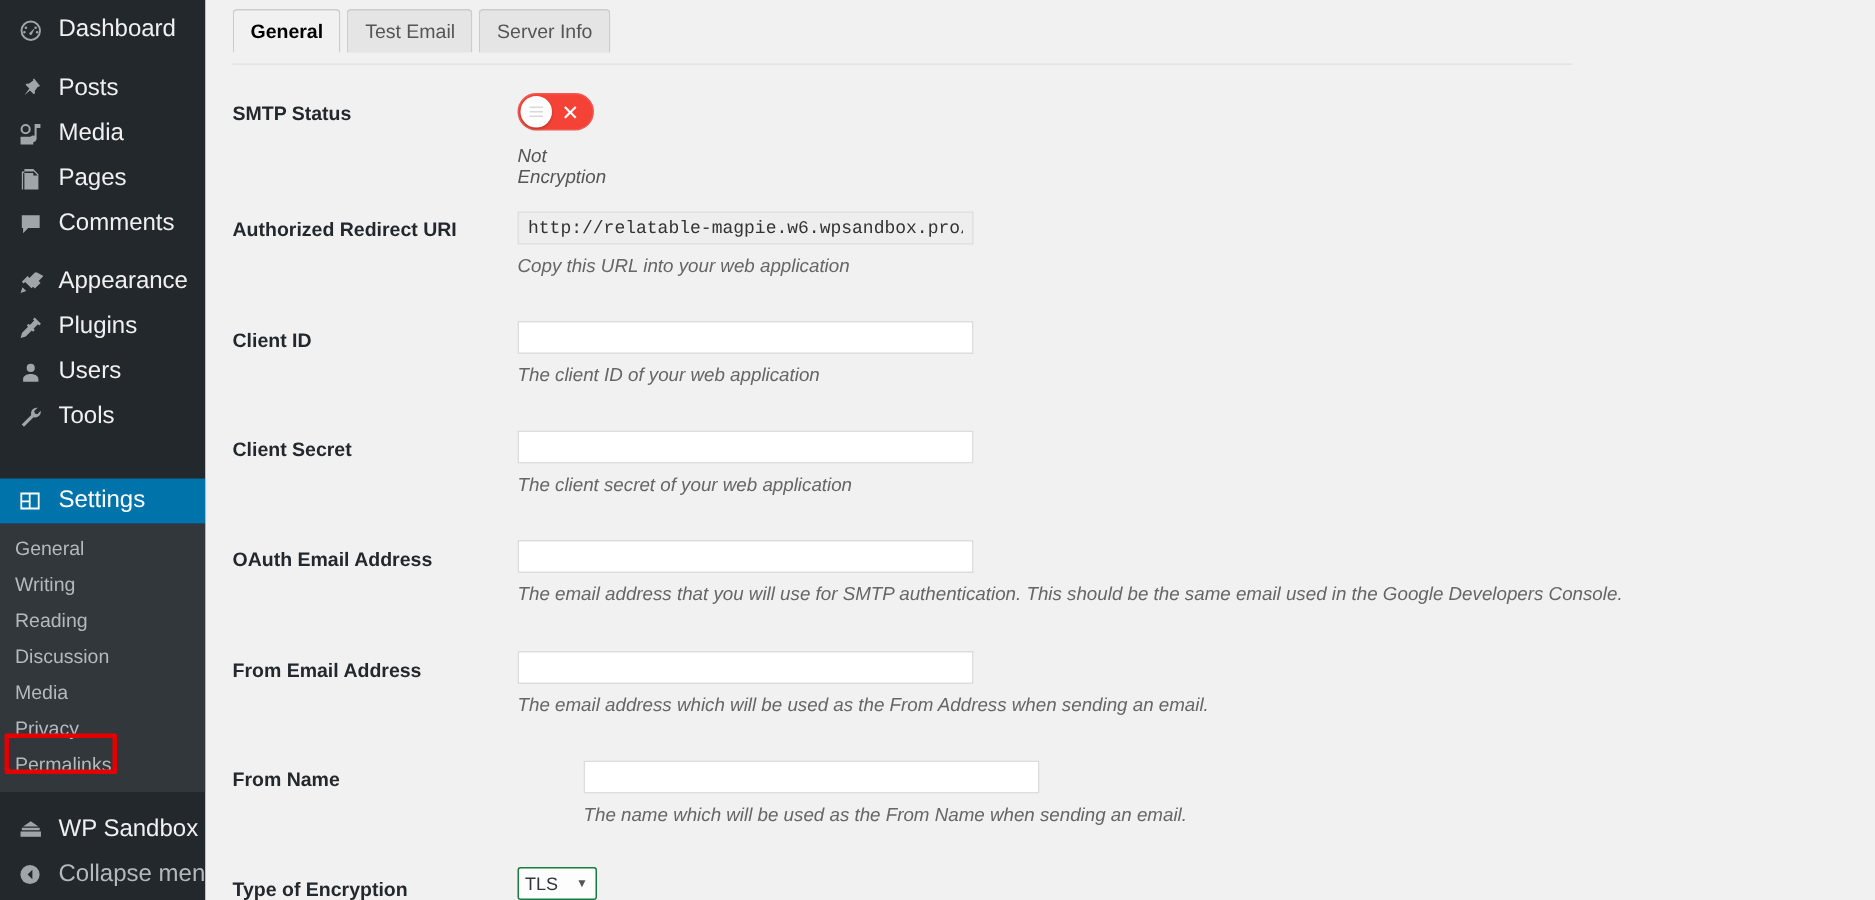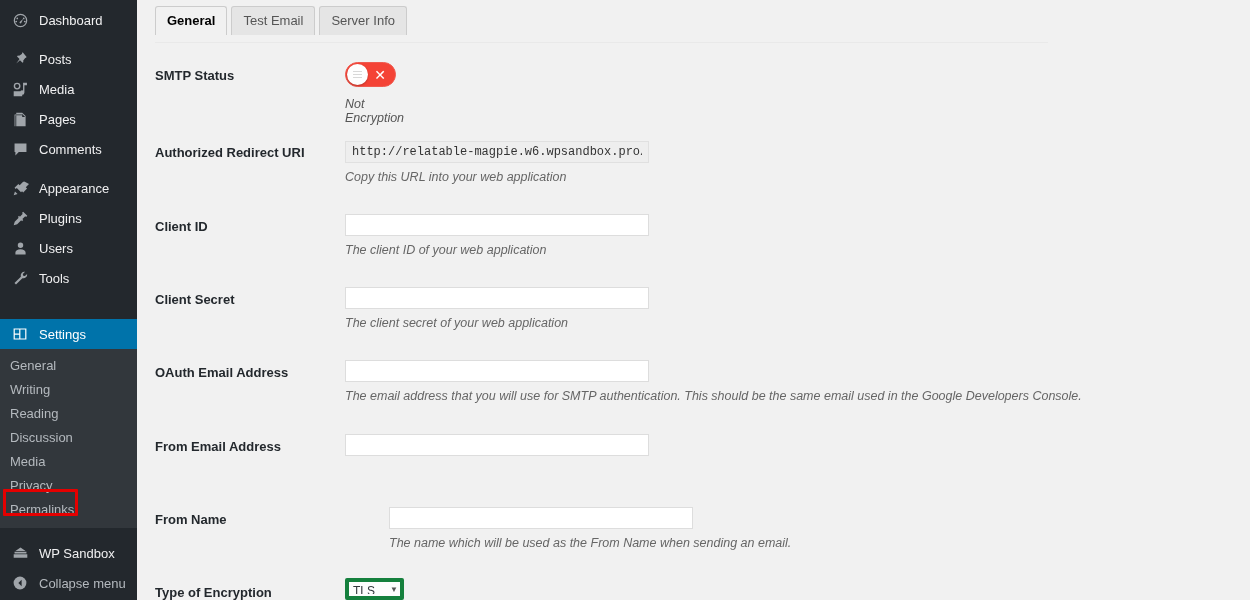--- a/index.html
+++ b/index.html
@@ -38,21 +38,21 @@
   .menu-item .ico {
     width: 20px; height: 20px;
     margin-right: 9px;
     display: inline-flex;
     align-items: center;
     justify-content: center;
     flex: 0 0 20px;
     color: #a0a5aa;
   }
   .menu-item .ico svg { display: block; }
-  .menu-item .lbl { color: #f0f0f1; font-size: 13px; }
+  .menu-item .lbl { color: #f0f0f1; font-size: 16px; }
   .menu-item.dashboard { margin-top: 5px; }
   .menu-sep { height: 9px; }
 
   .menu-item.active {
     background: #0073aa;
     color: #fff;
     margin-top: 26px;
   }
   .menu-item.active .lbl { color: #fff; font-weight: normal; }
   .menu-item.active .ico { color: #fff; }
@@ -223,21 +223,21 @@
   .status-text {
     font-size: 12.5px;
     font-style: italic;
     color: #555;
   }
 
   select.sel {
     font-size: 12px;
     color: #32373c;
     background: #fdfdfd;
-    border: 4px solid #15803d;
+    border: 1px solid #15803d;
     border-radius: 2px;
     padding: 2px 4px;
     height: 22px;
     font-family: "Liberation Sans", sans-serif;
     -webkit-appearance: none;
     appearance: none;
     padding-right: 18px;
   }
   .select-wrap { position: relative; display: inline-block; }
   .select-wrap .caret {
@@ -436,20 +436,21 @@
       <div class="row-field" style="top:-5px;">
         <input class="txt" type="text" placeholder="" style="">
         <div class="desc" style="margin-top:7px;">The email address that you will use for SMTP authentication. This should be the same email used in the Google Developers Console.</div>
       </div>
     </div>
 
     <div class="form-row" style="top:439px;">
       <div class="row-label">From Email Address</div>
       <div class="row-field" style="top:-5px;">
         <input class="txt" type="text" placeholder="" style="">
+        <div class="desc" style="margin-top:7px;">The email address which will be used as the From Address when sending an email.</div>
       </div>
     </div>
 
     <div class="form-row" style="top:512px;">
       <div class="row-label">From Name</div>
       <div class="row-field" style="top:-5px;margin-left:44px;">
         <input class="txt" type="text" placeholder="" style="">
         <div class="desc" style="margin-top:7px;">The name which will be used as the From Name when sending an email.</div>
       </div>
     </div>

